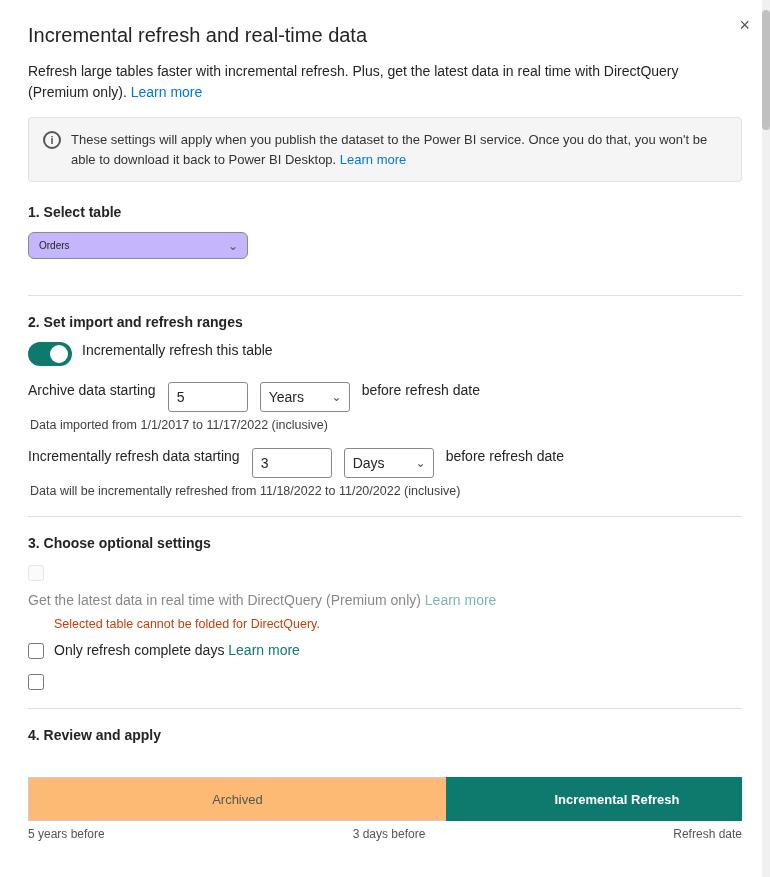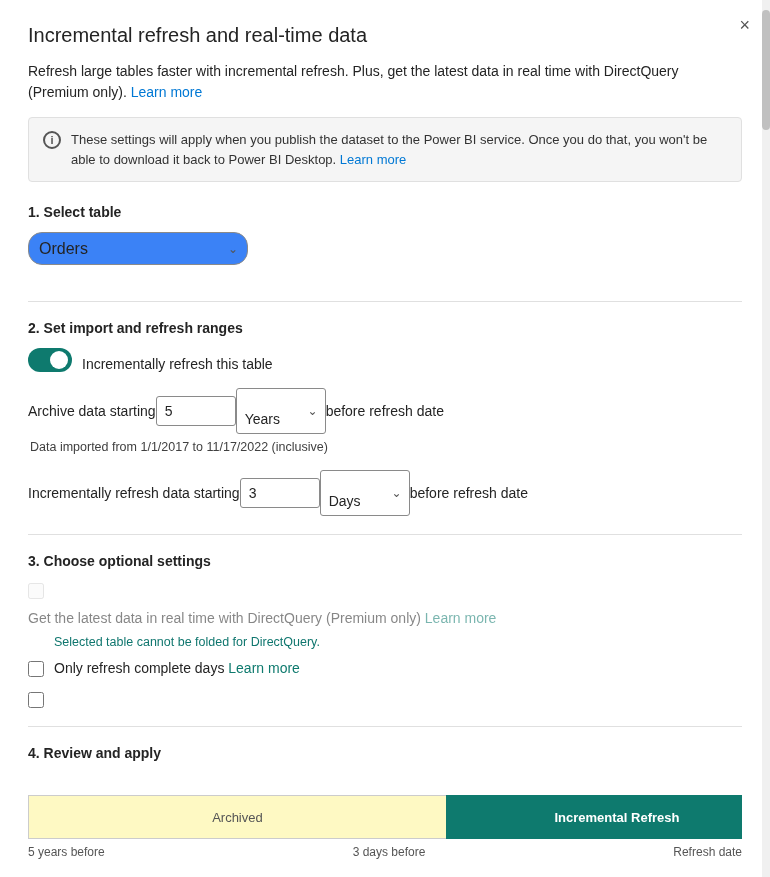--- a/index.html
+++ b/index.html
@@ -94,41 +94,41 @@
     .select-wrapper {
       position: relative;
       display: inline-block;
       width: 220px;
       margin-bottom: 18px;
     }
     .select-wrapper select {
       width: 100%;
       padding: 7px 32px 7px 10px;
       border: 1px solid #8a8a8a;
-      border-radius: 14px;
-      background: #3b82f6;
-      font-size: 16px;
+      border-radius: 6px;
+      background: #c4b5fd;
+      font-size: 10px;
       appearance: none;
       cursor: pointer;
       color: #242424;
     }
     .select-arrow {
       position: absolute;
       right: 10px;
       top: 50%;
       transform: translateY(-50%);
       pointer-events: none;
       font-size: 12px;
       color: #555;
     }
 
     
     .toggle-row {
       display: flex;
-      align-items: flex-end;
+      align-items: flex-start;
       gap: 10px;
       margin-bottom: 16px;
     }
     .toggle {
       position: relative;
       width: 44px;
       height: 24px;
       flex-shrink: 0;
     }
     .toggle-slider {
@@ -147,43 +147,42 @@
       background: #fff;
       border-radius: 50%;
       top: 3px;
       left: 22px;
       transition: left 0.2s;
     }
 
     
     .range-row {
       display: flex;
-      align-items: center;
-      gap: 0;
+      gap: 12px;
       margin-bottom: 6px;
       flex-wrap: wrap;
     }
     .range-row label {
       font-size: 14px;
       color: #242424;
     }
     .number-input {
       width: 80px;
       padding: 6px 8px;
       border: 1px solid #8a8a8a;
       border-radius: 3px;
       font-size: 14px;
       color: #242424;
     }
     .unit-select-wrapper {
       position: relative;
       display: inline-block;
     }
     .unit-select-wrapper select {
-      padding: 22px 28px 6px 8px;
+      padding: 6px 28px 6px 8px;
       border: 1px solid #8a8a8a;
       border-radius: 3px;
       background: #fff;
       font-size: 14px;
       appearance: none;
       cursor: pointer;
       color: #242424;
       min-width: 90px;
     }
     .unit-select-wrapper .select-arrow {
@@ -219,40 +218,40 @@
     .checkbox-label {
       font-size: 14px;
       color: #242424;
       line-height: 1.4;
     }
     .checkbox-label a {
       color: #0e7a6e;
     }
     .disabled-note {
       font-size: 12.5px;
-      color: #0f766e;
+      color: #c2410c;
       margin-left: 26px;
       margin-top: -6px;
       margin-bottom: 10px;
     }
 
     
     .review-section {
       margin-top: 4px;
     }
     .chart-bar-area {
       display: flex;
       align-items: flex-end;
       margin-top: 16px;
       height: 62px;
       position: relative;
     }
     .bar-archived {
       flex: 5;
-      background: #fef9c3;
+      background: #fdba74;
       border: 1px solid #ccc;
       height: 44px;
       display: flex;
       align-items: center;
       justify-content: center;
       font-size: 13px;
       color: #555;
       cursor: pointer;
       border-right: none;
     }
@@ -373,20 +372,21 @@
     <div class="unit-select-wrapper">
       <select>
         <option selected="">Days</option>
         <option>Months</option>
         <option>Years</option>
       </select>
       <span class="select-arrow">⌄</span>
     </div>
     <span>before refresh date</span>
   </div>
+  <div class="range-info">Data will be incrementally refreshed from 11/18/2022 to 11/20/2022 (inclusive)</div>
 
   <hr class="divider">
 
   
   <div class="section-title">3. Choose optional settings</div>
 
   
   <div class="checkbox-row disabled">
     <input type="checkbox" disabled="" style="">
     <span class="checkbox-label">

